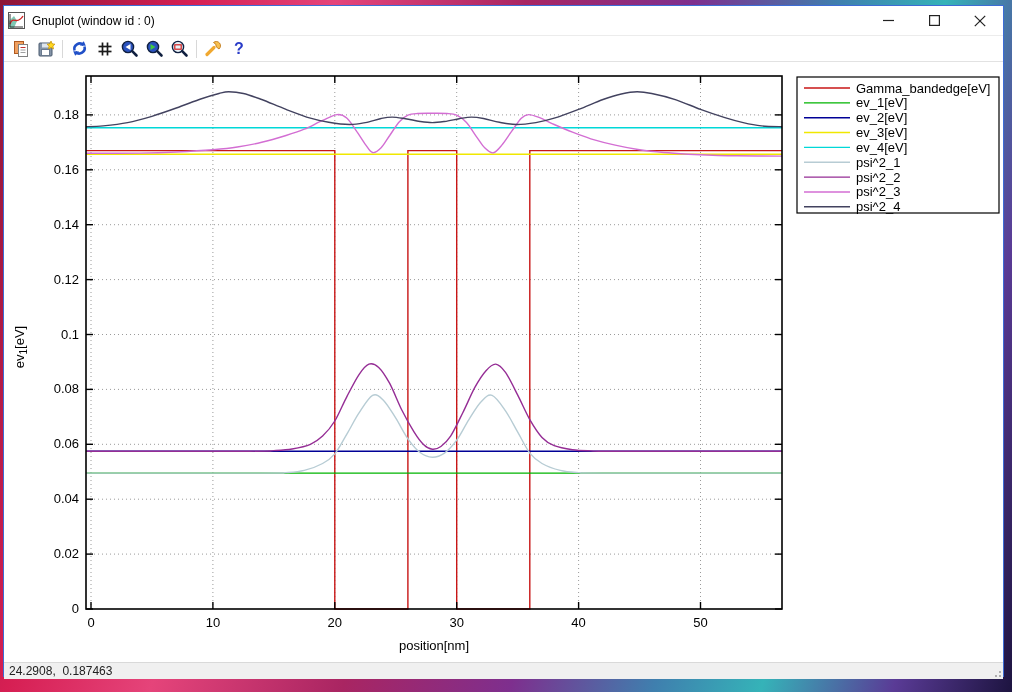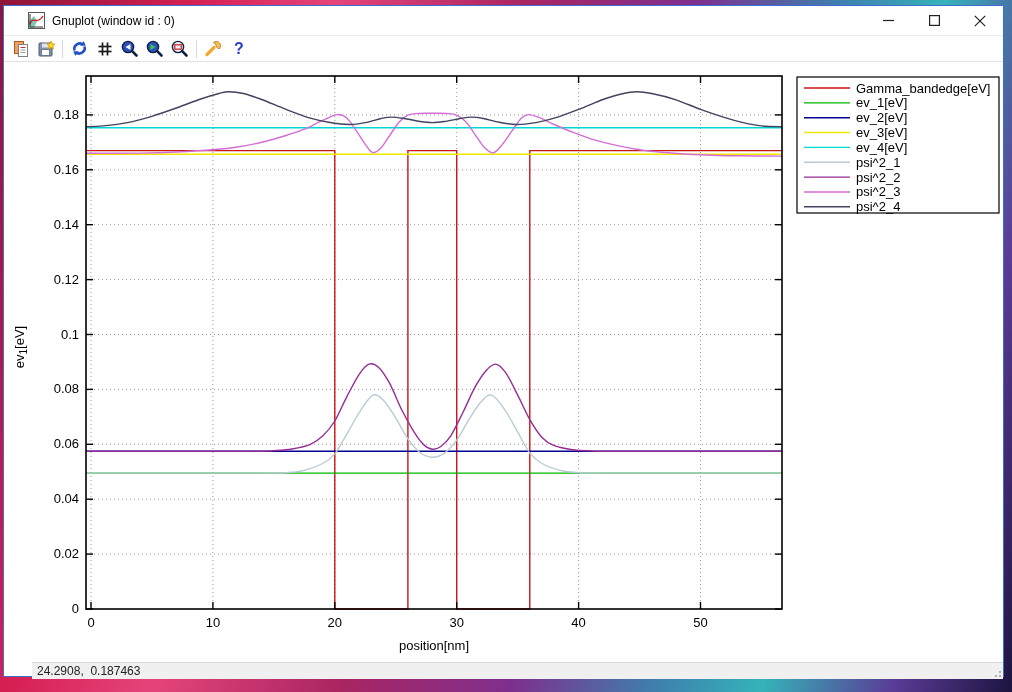--- a/index.html
+++ b/index.html
@@ -10,38 +10,38 @@
       linear-gradient(105deg,#8c1538 0%,#d61f53 16%,#e5447a 28%,#a92562 44%,
                       #7e2f8e 58%,#3f7fae 70%,#35b3b8 79%,#5a3b96 90%,#1d1440 100%);
   }
   .window {
     position:absolute; left:3px; top:5px; width:1001px; height:672px;
     background:#ffffff; border:1px solid #3c6cd6;
     display:flex; flex-direction:column;
   }
   .titlebar {
     height:29px; background:#ffffff; display:flex; align-items:center;
-    padding-left:24px; flex:0 0 auto;
+    padding-left:4px; flex:0 0 auto;
   }
   .titlebar .appicon { width:17px; height:17px; margin-right:7px; flex:0 0 auto; }
   .titlebar .title { font-size:12px; color:#000; }
   .winbtns { margin-left:auto; display:flex; height:100%; }
   .winbtn { width:46px; height:100%; display:flex; align-items:center; justify-content:center; }
   .toolbar {
     height:27px; background:#fff; border-top:1px solid #ececec; border-bottom:1px solid #e2e2e2;
     display:flex; align-items:center; padding-left:4px; flex:0 0 auto;
   }
   .tbtn { width:23px; height:23px; display:flex; align-items:center; justify-content:center; margin:0 1px; }
   .tsep { width:1px; height:18px; background:#d8d8d8; margin:0 4px; }
   .canvas { position:relative; flex:1 1 auto; background:#ffffff; }
   .canvas svg { display:block; }
   .statusbar {
     height:17px; background:#f0f0f0; border-top:1px solid #d9d9d9;
     font-size:12px; color:#222; display:flex; align-items:center; padding-left:5px;
-    position:relative; flex:0 0 auto;margin-left:28px;
+    position:relative; flex:0 0 auto;
   }
   .grip { position:absolute; right:2px; bottom:2px; width:10px; height:10px; }
   .grip i {
     position:absolute; width:2px; height:2px; background:#aeaeae;
   }
   .grip i:nth-child(1){ right:0; bottom:0; }
   .grip i:nth-child(2){ right:4px; bottom:0; }
   .grip i:nth-child(3){ right:0; bottom:4px; }
   text { font-family:"Liberation Sans", sans-serif; }
 </style>

